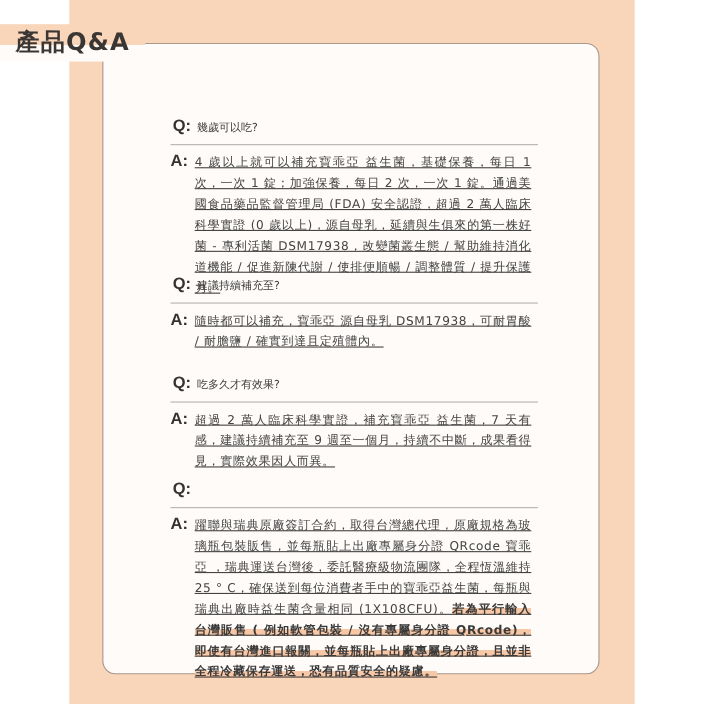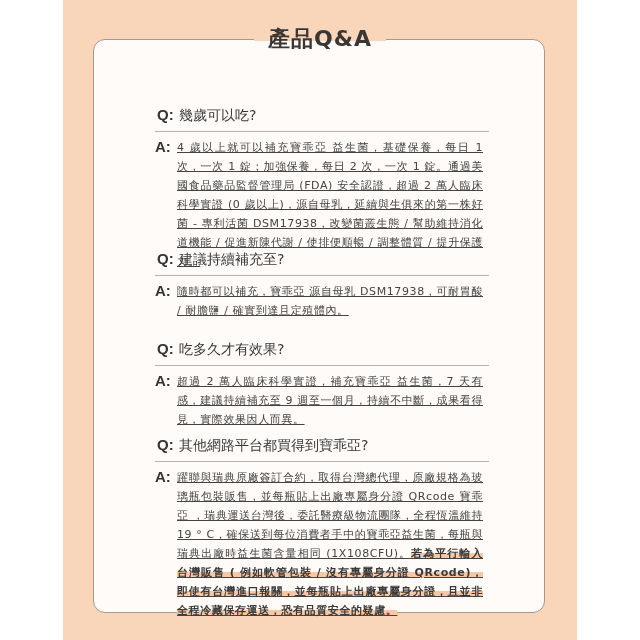--- a/index.html
+++ b/index.html
@@ -27,21 +27,21 @@
       background: #fefbf8;
       border: 1.5px solid #a8978b;
       border-radius: 12px;
       box-sizing: border-box;
     }
     .title-wrap {
       position: absolute;
       left: 0;
       top: 22px;
       width: 640px;
-      text-align: center;
+      text-align: left;
       z-index: 2;
     }
     .title {
       display: inline-block;
       padding: 0 14px;
       background: linear-gradient(to bottom, #f9d5b9 0%, #f9d5b9 55%, #fefbf8 55%, #fefbf8 100%);
       font-family: "DejaVu Sans", sans-serif;
       font-weight: bold;
       font-size: 22px;
       color: #3a3633;
@@ -62,21 +62,21 @@
     .q-label, .a-label {
       font-family: "Liberation Sans", sans-serif;
       font-weight: bold;
       font-size: 15px;
       color: #333333;
       width: 22px;
       flex: none;
     }
     .q-text {
       font-family: "DejaVu Sans", sans-serif;
-      font-size: 14px;
+      font-size: 10px;
       color: #3a3a3a;
     }
     .divider {
       height: 0;
       border-top: 1.5px solid #b7b2ad;
       margin-top: 5px;
       margin-bottom: 6px;
     }
     .a-row {
       display: flex;
@@ -145,20 +145,19 @@
   <div class="divider"></div>
   <div class="a-row">
     <span class="a-label">A:</span>
     <span class="a-text">超過 2 萬人臨床科學實證，補充寶乖亞 益生菌，7 天有感，建議持續補充至 9 週至一個月，持續不中斷，成果看得見，實際效果因人而異。</span>
   </div>
 </div>
 
 <div class="qa" style="top:436px;">
   <div class="q-row">
     <span class="q-label">Q:</span>
-    <span class="q-text">其他網路平台都買得到寶乖亞?</span>
   </div>
   <div class="divider"></div>
   <div class="a-row">
     <span class="a-label">A:</span>
-    <span class="a-text"><span>躍聯與瑞典原廠簽訂合約，取得台灣總代理，原廠規格為玻璃瓶包裝販售，並每瓶貼上出廠專屬身分證 QRcode 寶乖亞 ，瑞典運送台灣後，委託醫療級物流團隊，全程恆溫維持 19 ° C，確保送到每位消費者手中的寶乖亞益生菌，每瓶與瑞典出廠時益生菌含量相同 (1X108CFU)。</span><span class="hl">若為平行輸入台灣販售 ( 例如軟管包裝 / 沒有專屬身分證 QRcode)，即使有台灣進口報關，並每瓶貼上出廠專屬身分證，且並非全程冷藏保存運送，恐有品質安全的疑慮。</span></span>
+    <span class="a-text"><span>躍聯與瑞典原廠簽訂合約，取得台灣總代理，原廠規格為玻璃瓶包裝販售，並每瓶貼上出廠專屬身分證 QRcode 寶乖亞 ，瑞典運送台灣後，委託醫療級物流團隊，全程恆溫維持 25 ° C，確保送到每位消費者手中的寶乖亞益生菌，每瓶與瑞典出廠時益生菌含量相同 (1X108CFU)。</span><span class="hl">若為平行輸入台灣販售 ( 例如軟管包裝 / 沒有專屬身分證 QRcode)，即使有台灣進口報關，並每瓶貼上出廠專屬身分證，且並非全程冷藏保存運送，恐有品質安全的疑慮。</span></span>
   </div>
 </div>
 
 </body></html>

